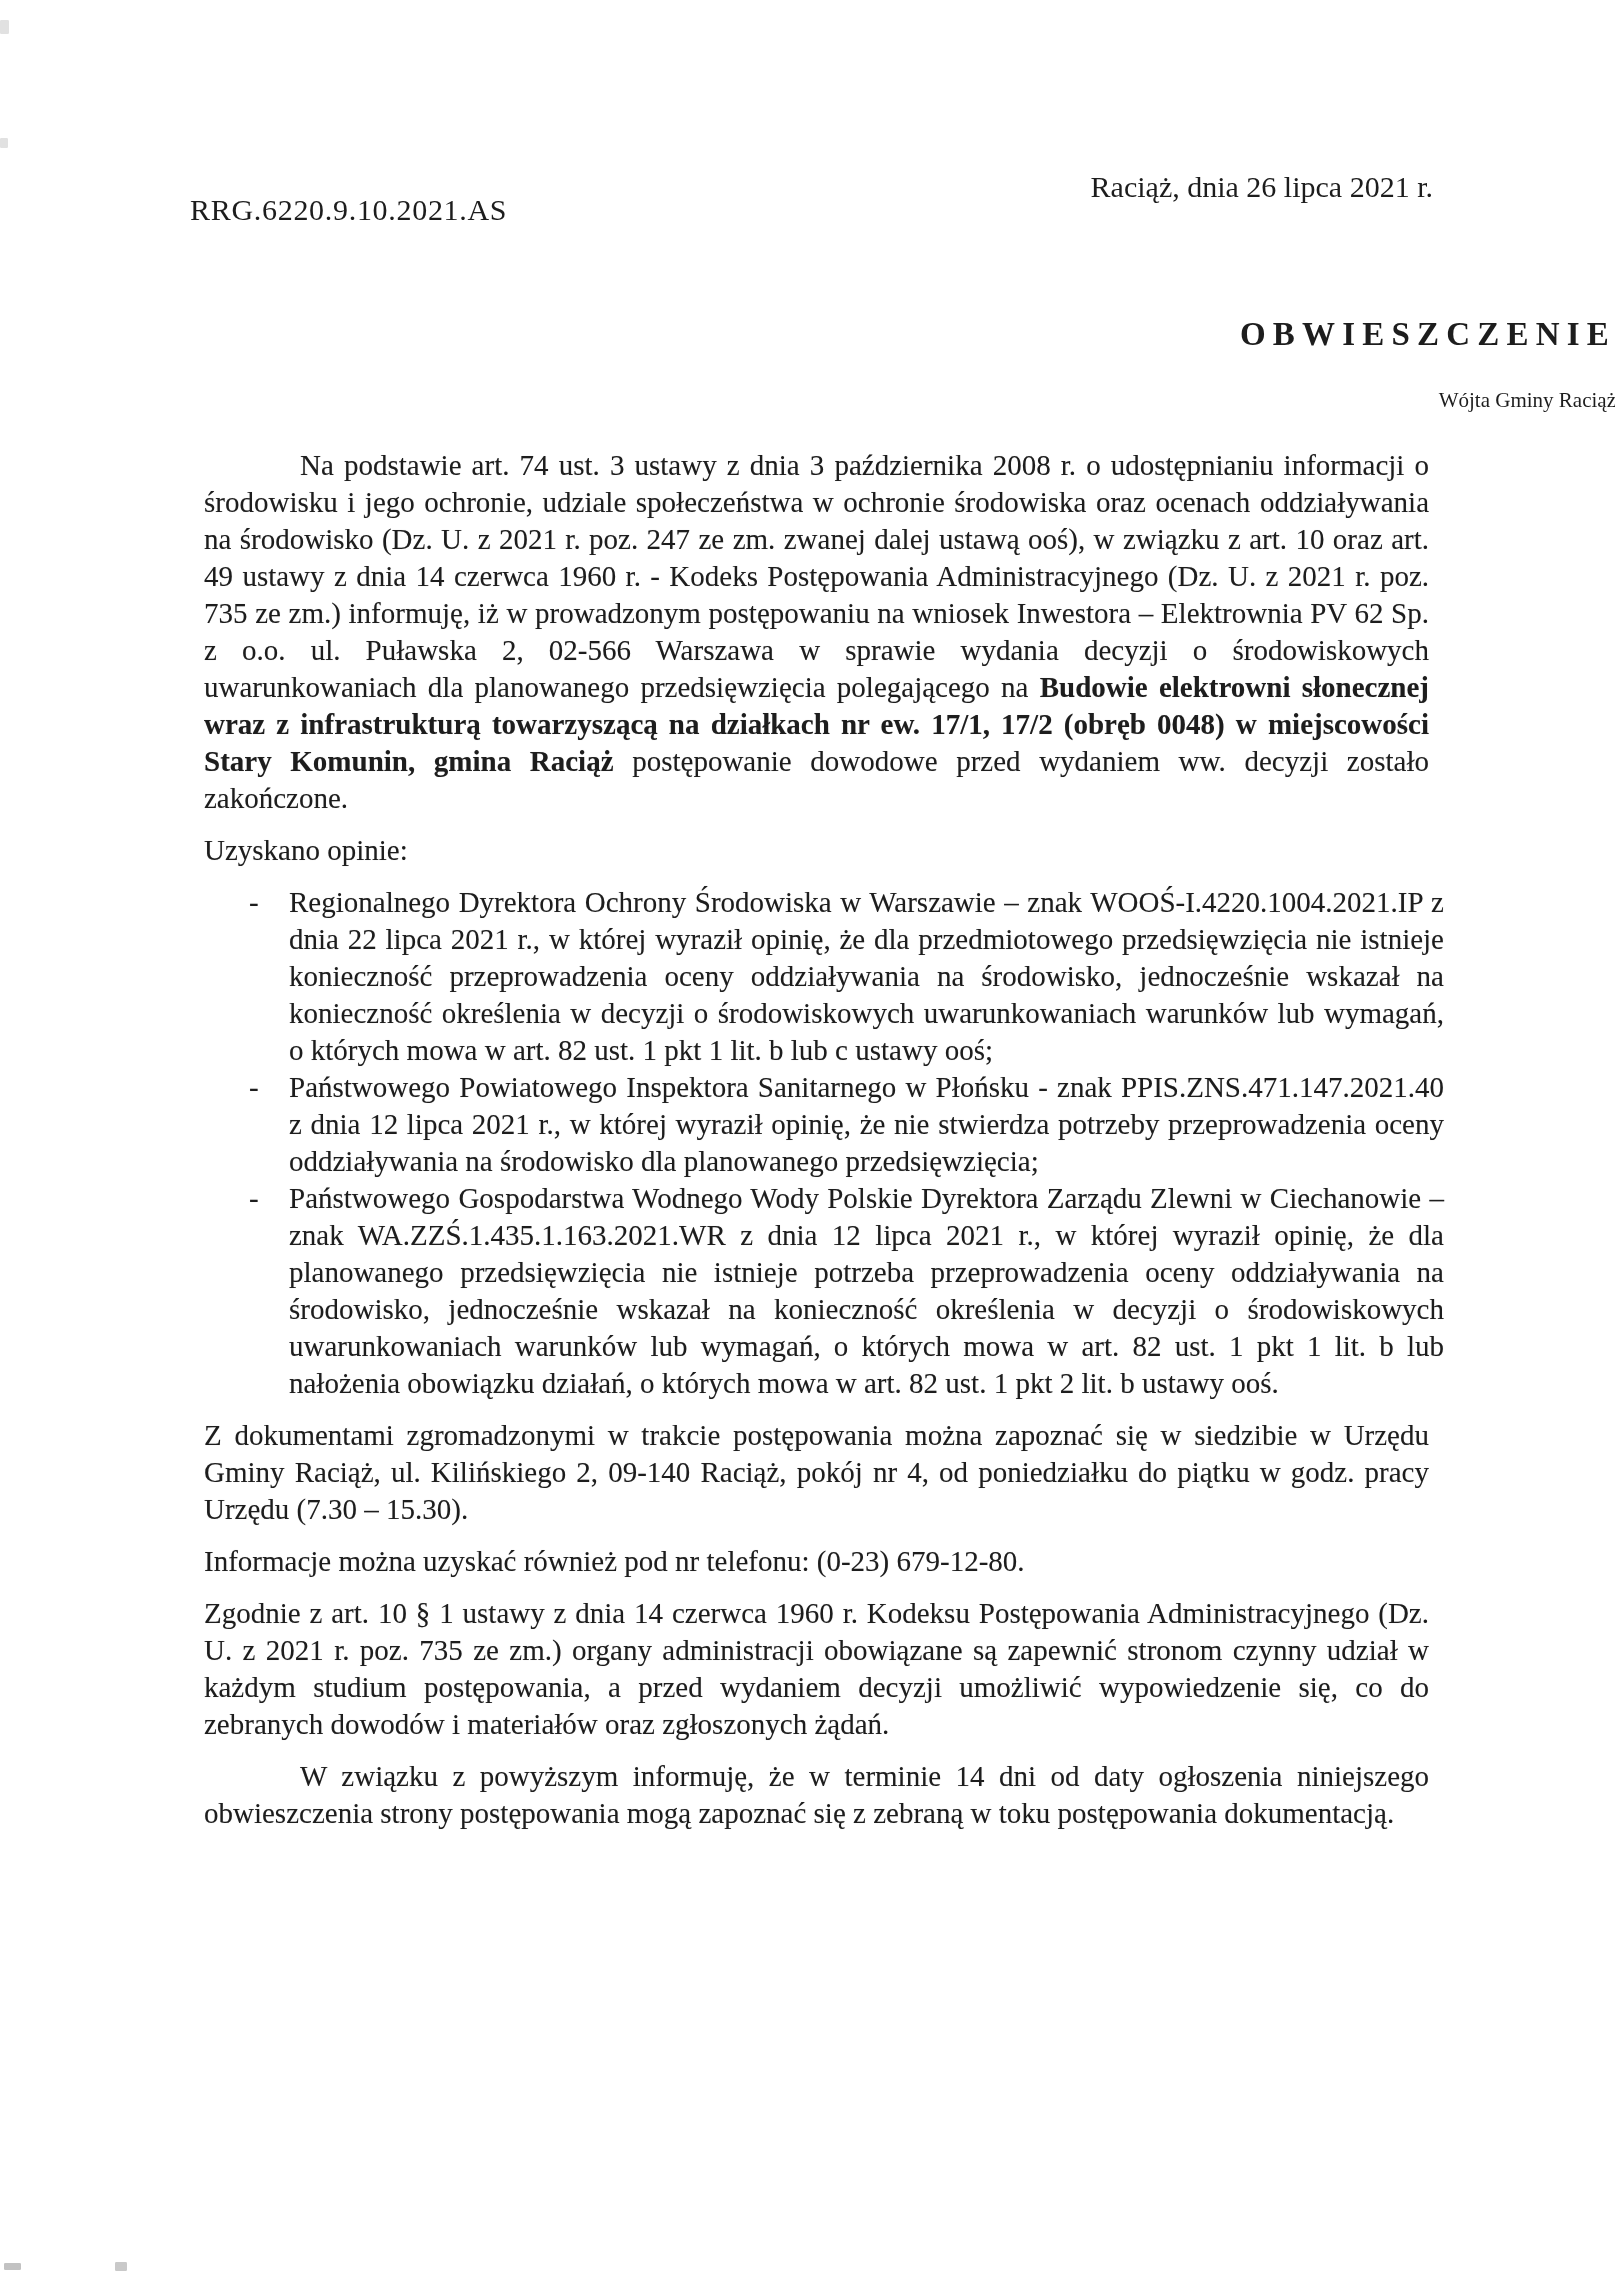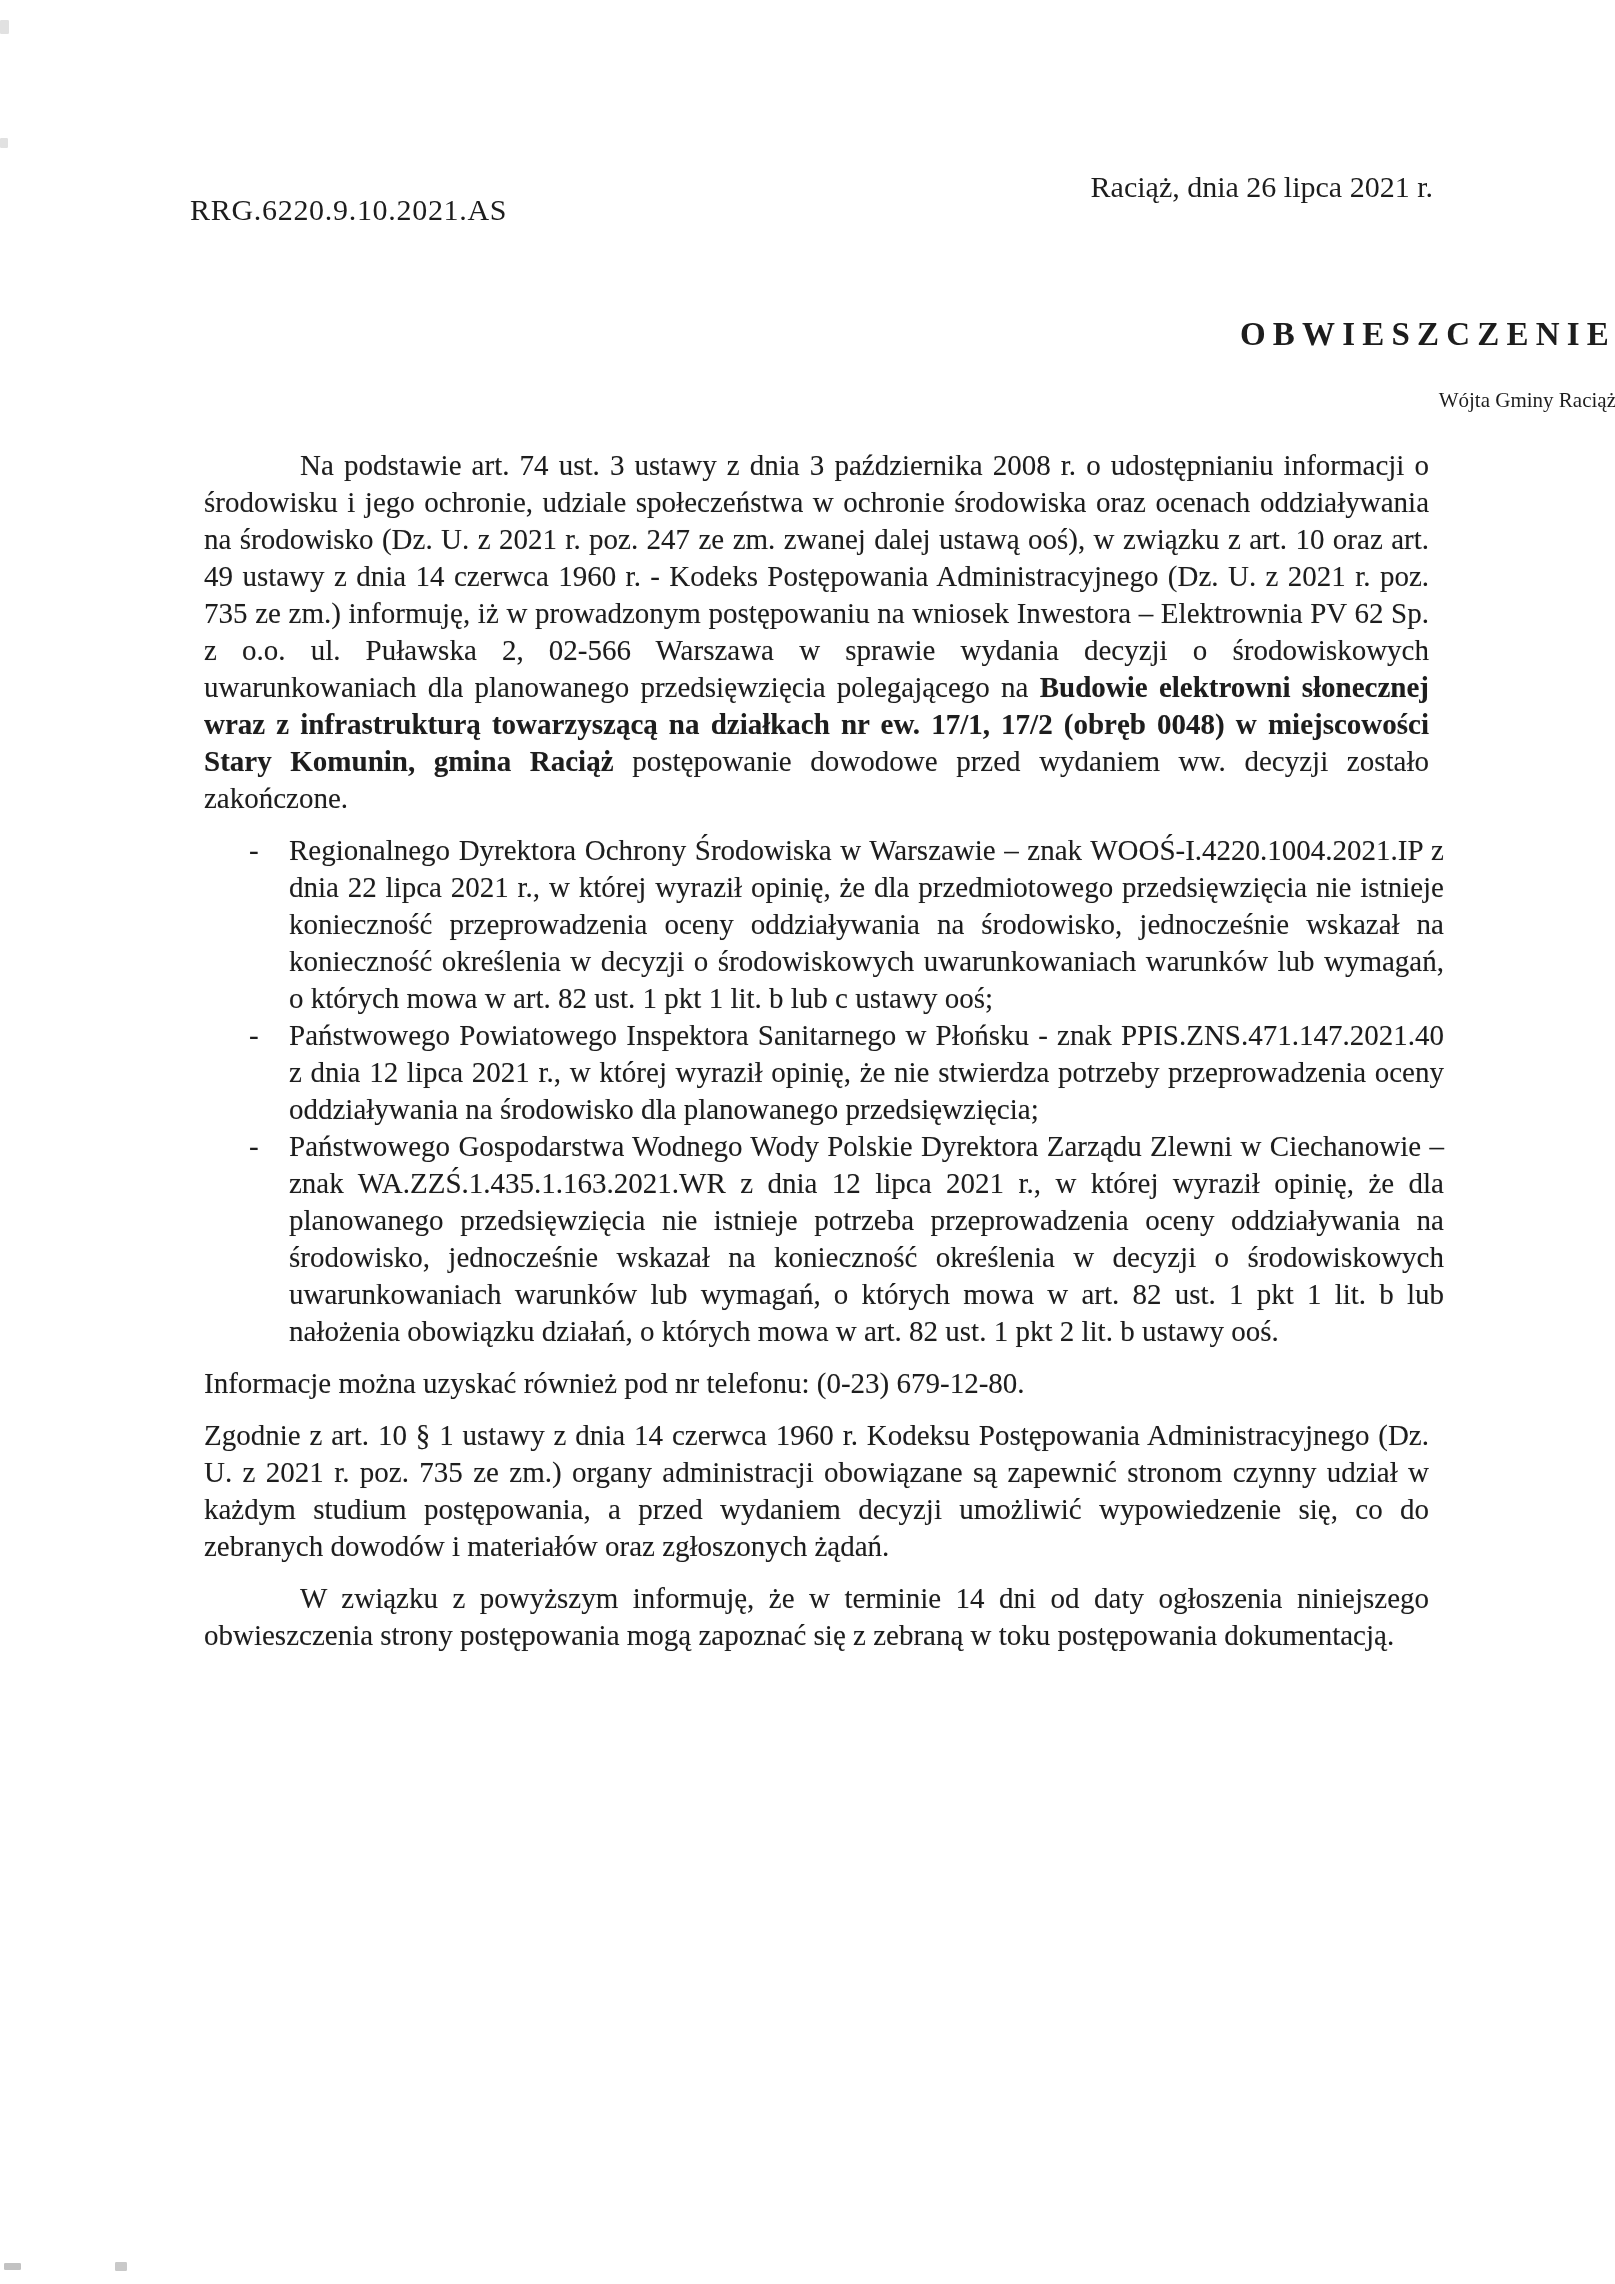--- a/index.html
+++ b/index.html
@@ -136,36 +136,38 @@
   <div class="ref-number">RRG.6220.9.10.2021.AS</div>
   <div class="date-line">Raciąż, dnia 26 lipca 2021 r.</div>
 
   <div class="doc-title">OBWIESZCZENIE</div>
   <div class="doc-subtitle">Wójta Gminy Raciąż</div>
 
   <div class="body-text">
 
     <p class="justify indent"><span>Na podstawie art. 74 ust. 3 ustawy z dnia 3 października 2008 r. o udostępnianiu informacji o środowisku i jego ochronie, udziale społeczeństwa w ochronie środowiska oraz ocenach oddziaływania na środowisko (Dz. U. z 2021 r. poz. 247 ze zm. zwanej dalej ustawą ooś), w związku z art. 10 oraz art. 49 ustawy z dnia 14 czerwca 1960 r. - Kodeks Postępowania Administracyjnego (Dz. U. z 2021 r. poz. 735 ze zm.) informuję, iż w prowadzonym postępowaniu na wniosek Inwestora – Elektrownia PV 62 Sp. z o.o. ul. Puławska 2, 02-566 Warszawa w sprawie wydania decyzji o środowiskowych uwarunkowaniach dla planowanego przedsięwzięcia polegającego na </span><b>Budowie elektrowni słonecznej wraz z infrastrukturą towarzyszącą na działkach nr ew. 17/1, 17/2 (obręb 0048) w miejscowości Stary Komunin, gmina Raciąż</b><span> postępowanie dowodowe przed wydaniem ww. decyzji zostało zakończone.</span></p>
 
+    <p>Uzyskano opinie:</p>
 
     <ul class="opinions">
       <li>
         <span class="dash">-</span>
         <span>Regionalnego Dyrektora Ochrony Środowiska w Warszawie – znak WOOŚ-I.4220.1004.2021.IP z dnia 22 lipca 2021 r., w której wyraził opinię, że dla przedmiotowego przedsięwzięcia nie istnieje konieczność przeprowadzenia oceny oddziaływania na środowisko, jednocześnie wskazał na konieczność określenia w decyzji o środowiskowych uwarunkowaniach warunków lub wymagań, o których mowa w art. 82 ust. 1 pkt 1 lit. b lub c ustawy ooś;</span>
       </li>
       <li>
         <span class="dash">-</span>
         <span>Państwowego Powiatowego Inspektora Sanitarnego w Płońsku - znak PPIS.ZNS.471.147.2021.40 z dnia 12 lipca 2021 r., w której wyraził opinię, że nie stwierdza potrzeby przeprowadzenia oceny oddziaływania na środowisko dla planowanego przedsięwzięcia;</span>
       </li>
       <li>
         <span class="dash">-</span>
         <span>Państwowego Gospodarstwa Wodnego Wody Polskie Dyrektora Zarządu Zlewni w Ciechanowie – znak WA.ZZŚ.1.435.1.163.2021.WR z dnia 12 lipca 2021 r., w której wyraził opinię, że dla planowanego przedsięwzięcia nie istnieje potrzeba przeprowadzenia oceny oddziaływania na środowisko, jednocześnie wskazał na konieczność określenia w decyzji o środowiskowych uwarunkowaniach warunków lub wymagań, o których mowa w art. 82 ust. 1 pkt 1 lit. b lub nałożenia obowiązku działań, o których mowa w art. 82 ust. 1 pkt 2 lit. b ustawy ooś.</span>
       </li>
     </ul>
 
+    <p class="justify block-docs">Z dokumentami zgromadzonymi w trakcie postępowania można zapoznać się w siedzibie w Urzędu Gminy Raciąż, ul. Kilińskiego 2, 09-140 Raciąż, pokój nr 4, od poniedziałku do piątku w godz. pracy Urzędu (7.30 – 15.30).</p>
     <p>Informacje można uzyskać również pod nr telefonu: (0-23) 679-12-80.</p>
 
     <p class="justify block-kpa">Zgodnie z art. 10 § 1 ustawy z dnia 14 czerwca 1960 r. Kodeksu Postępowania Administracyjnego (Dz. U. z 2021 r. poz. 735 ze zm.) organy administracji obowiązane są zapewnić stronom czynny udział w każdym studium postępowania, a przed wydaniem decyzji umożliwić wypowiedzenie się, co do zebranych dowodów i materiałów oraz zgłoszonych żądań.</p>
 
     <p class="justify indent block-final">W związku z powyższym informuję, że w terminie 14 dni od daty ogłoszenia niniejszego obwieszczenia strony postępowania mogą zapoznać się z zebraną w toku postępowania dokumentacją.</p>
 
   </div>
 
 </div>
 

